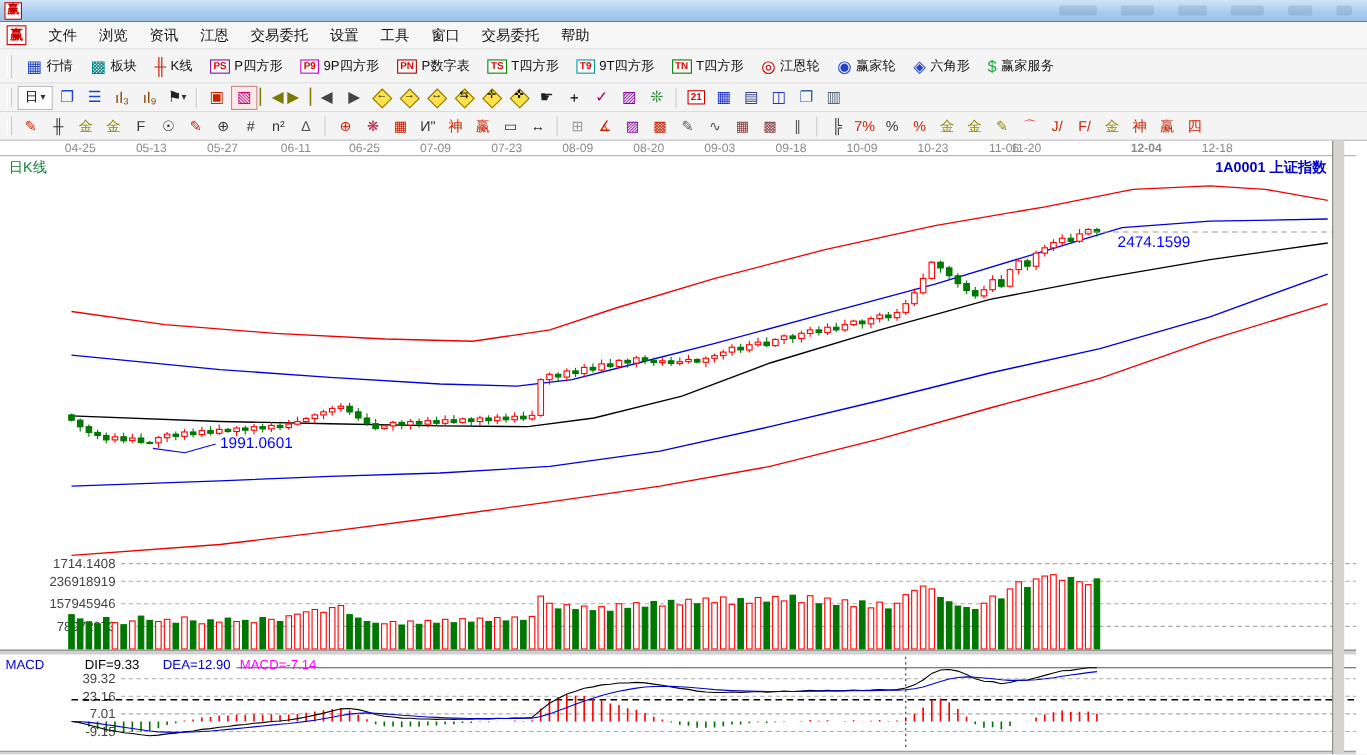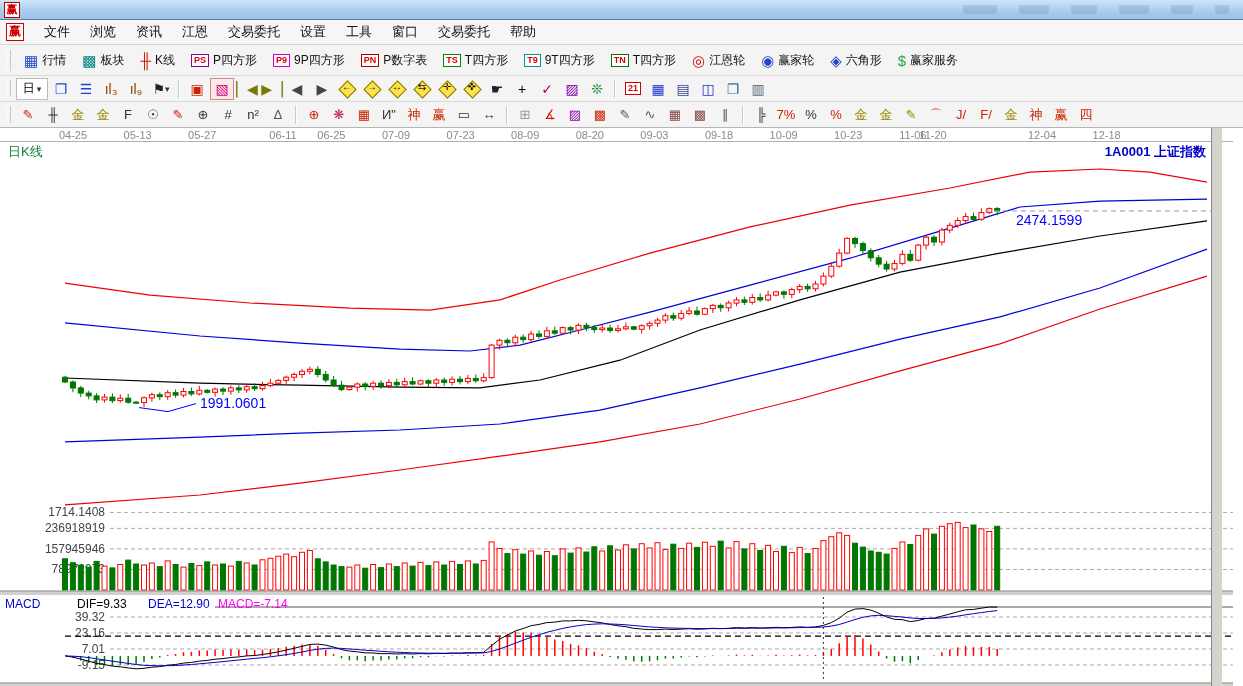--- a/index.html
+++ b/index.html
@@ -374,33 +374,33 @@
       <div class="ibtn">
         <span class="small-ic" style="color: rgb(204, 34, 0);">四</span>
       </div>
     </div>
 
   <div class="chart">
     <div class="dates">
         <span style="left: 73px;">04-25</span>
         <span style="left: 137.6px;">05-13</span>
         <span style="left: 202.2px;">05-27</span>
-        <span style="left: 283px;">06-11</span>
+        <span style="left: 269px;">06-11</span>
         <span style="left: 331.4px;">06-25</span>
         <span style="left: 396px;">07-09</span>
         <span style="left: 460.6px;">07-23</span>
         <span style="left: 525.2px;">08-09</span>
         <span style="left: 589.8px;">08-20</span>
         <span style="left: 654.4px;">09-03</span>
         <span style="left: 719px;">09-18</span>
         <span style="left: 783.6px;">10-09</span>
         <span style="left: 848.2px;">10-23</span>
         <span style="left: 912.8px;">11-06</span>
         <span style="left: 933px;">11-20</span>
-        <span style="left: 1042px;">12-04</span>
+        <span style="left: 1042px; font-weight: bold;">12-04</span>
         <span style="left: 1106.6px;">12-18</span>
       </div>
     <div class="rulerline"></div>
     <span class="period">日K线</span>
     <span class="symbol">1A0001  上证指数</span>
     <svg id="plot" width="1233" height="522" viewBox="0 0 1233 522" style="position:absolute;left:0;top:36px;">
         <line x1="110" y1="348.42530741769144" x2="1233" y2="348.42530741769144" stroke="#aaa" stroke-dasharray="4 3" stroke-width="1"></line>
         <text x="105" y="352.42530741769144" text-anchor="end" font-size="12" fill="#444">1714.1408</text>
         <line x1="110" y1="364.38" x2="1233" y2="364.38" stroke="#aaa" stroke-dasharray="4 3" stroke-width="1"></line>
         <text x="105" y="368.38" text-anchor="end" font-size="12" fill="#444">236918919</text>

